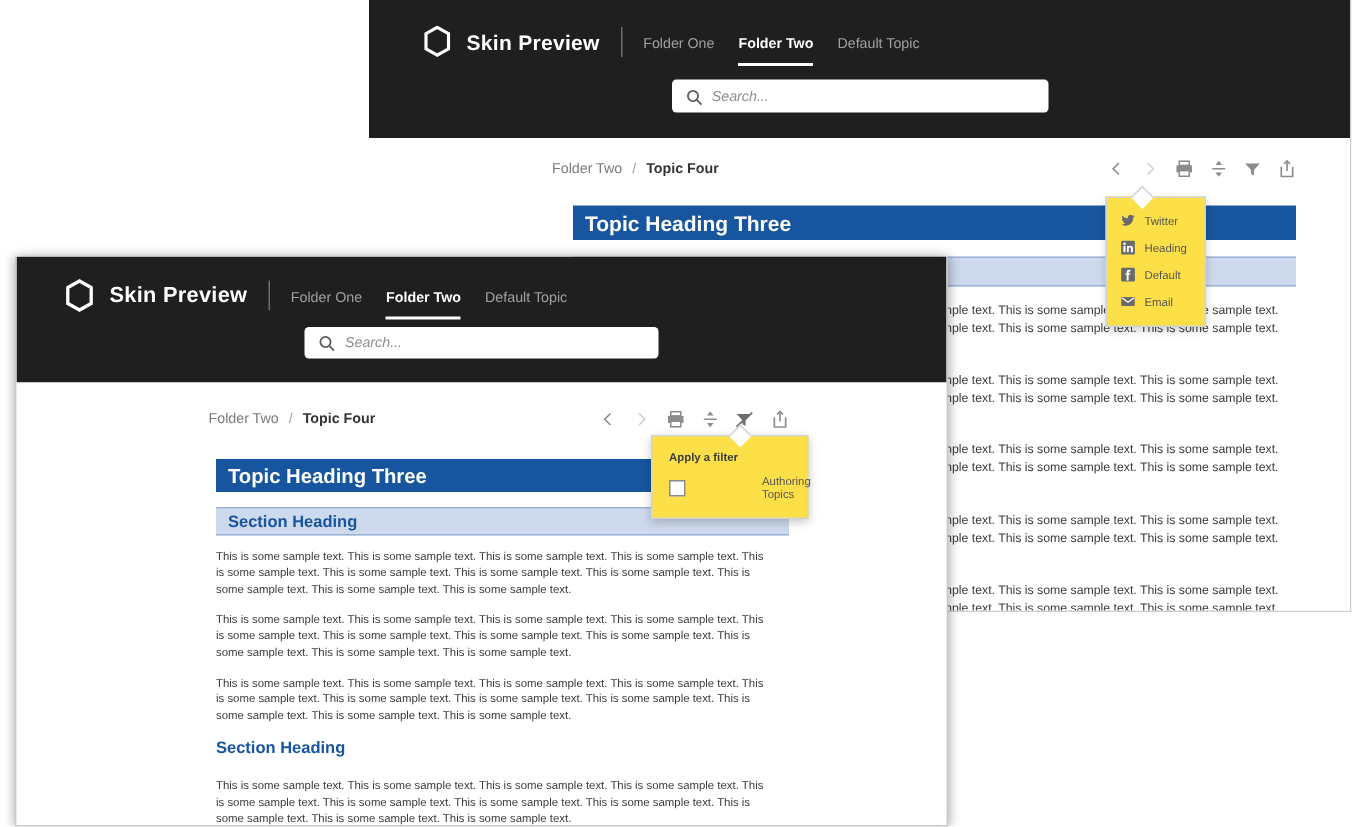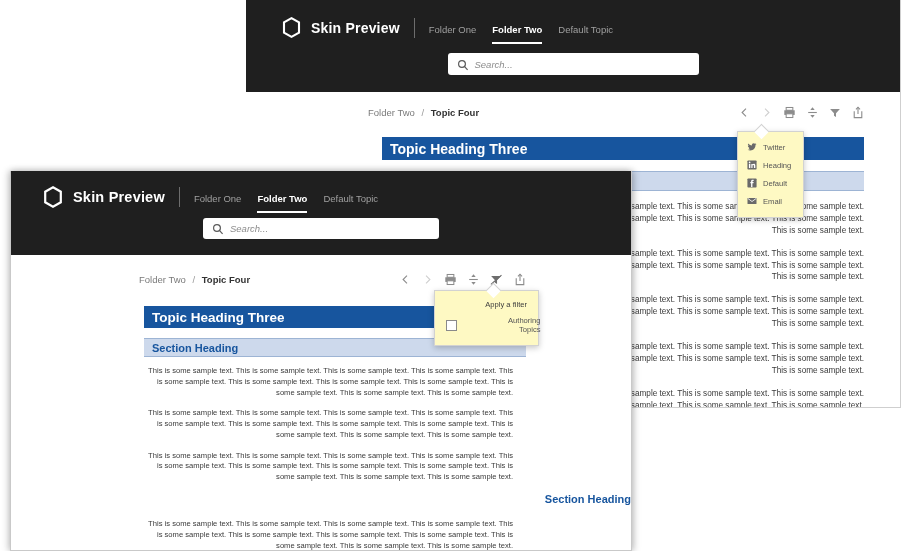--- a/index.html
+++ b/index.html
@@ -3,21 +3,21 @@
 <meta charset="utf-8">
 <style>
   * { box-sizing: border-box; }
   html, body {
     margin: 0; padding: 0;
     width: 901px; height: 551px;
     background: #ffffff;
     font-family: "Liberation Sans", sans-serif;
     overflow: hidden;
   }
-  #stage { position: relative; width: 901px; height: 551px; background: #ffffff; text-align: right; }
+  #stage { position: relative; width: 901px; height: 551px; background: #ffffff; }
 
   
   .window {
     position: absolute;
     background: #ffffff;
     overflow: hidden;
   }
   .window .topbar {
     background: #1f1f1f;
     width: 100%;
@@ -82,40 +82,40 @@
     align-items: center;
     border-top: 1px solid #9db4d4;
     border-bottom: 1px solid #9db4d4;
   }
   .section-plain { color: #17559e; font-weight: bold; }
   p.body { color: #3a3a3a; margin: 0; }
 
   
   .popover {
     position: absolute;
-    background: #fef9c3;
+    background: #fde047;
     border: 1px solid #d2d2d2;
     box-shadow: 0 2px 6px rgba(0,0,0,.22);
     z-index: 30;
   }
   .popover .arrow {
     position: absolute;
     width: 11px; height: 11px;
     background: #ffffff;
     border-left: 1px solid #d2d2d2;
     border-top: 1px solid #d2d2d2;
     transform: rotate(45deg);
     top: -6px;
   }
   .share-item {
     display: flex; align-items: center;
     color: #555555; cursor: pointer;
   }
   .share-item .sico { flex: 0 0 auto; display: block; }
-  .filter-title { color: #3c3c3c; font-weight: normal; }
+  .filter-title { color: #3c3c3c; font-weight: bold; }
   .filter-row { display: flex; align-items: center; color: #555555; cursor: pointer; gap: 44px; }
   .cb {
     width: 11px; height: 11px;
     border: 1px solid #8a8a8a;
     background: #fff; flex: 0 0 auto;
   }
 
   
   #win-back { left: 246px; top: 0px; width: 655px; height: 408px;
               border-right: 1px solid #cfcfcf; border-bottom: 1px solid #cfcfcf; }

